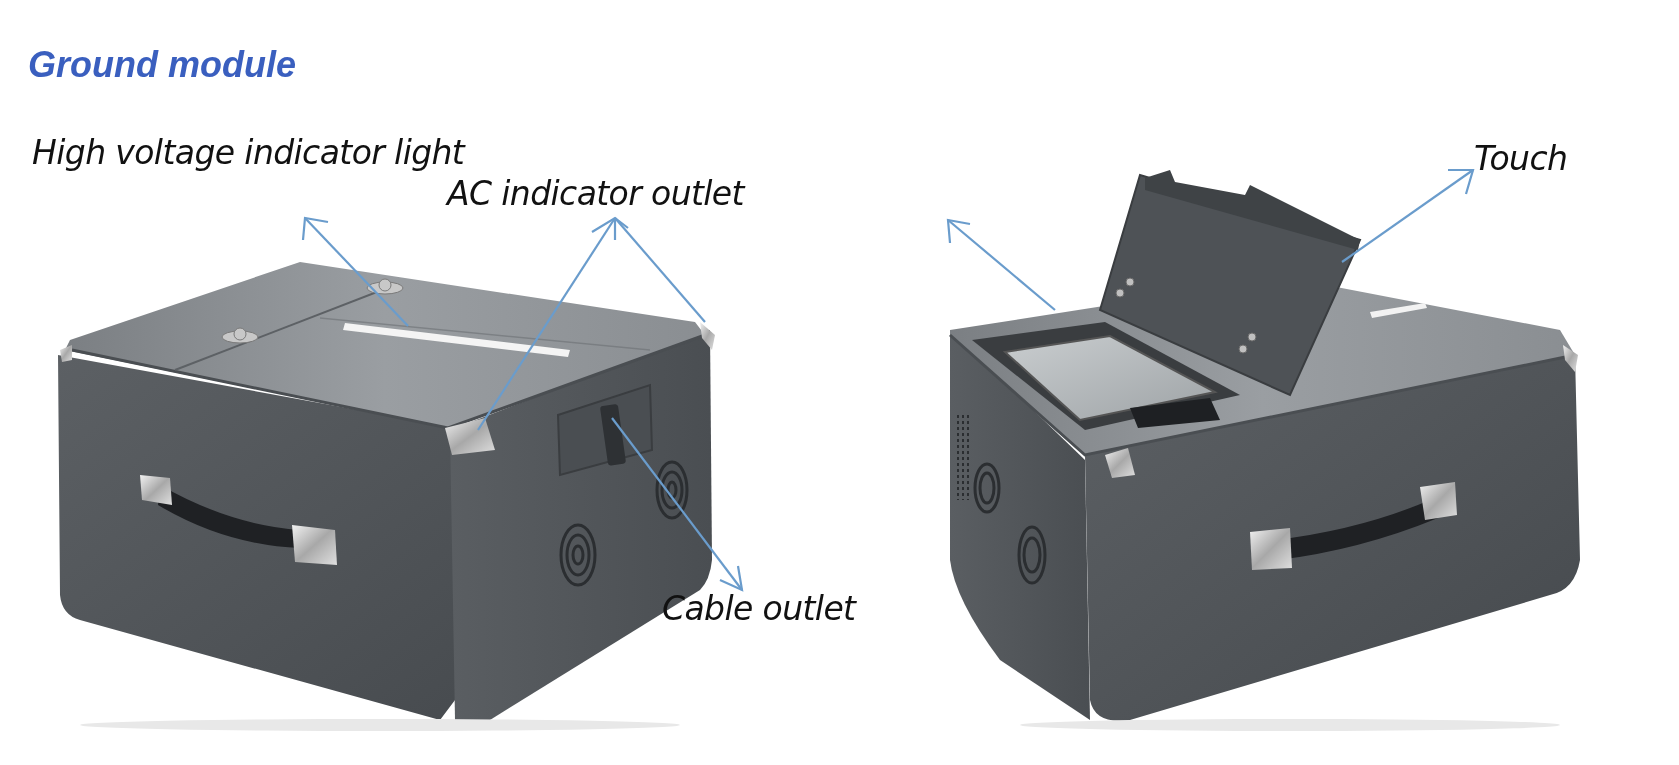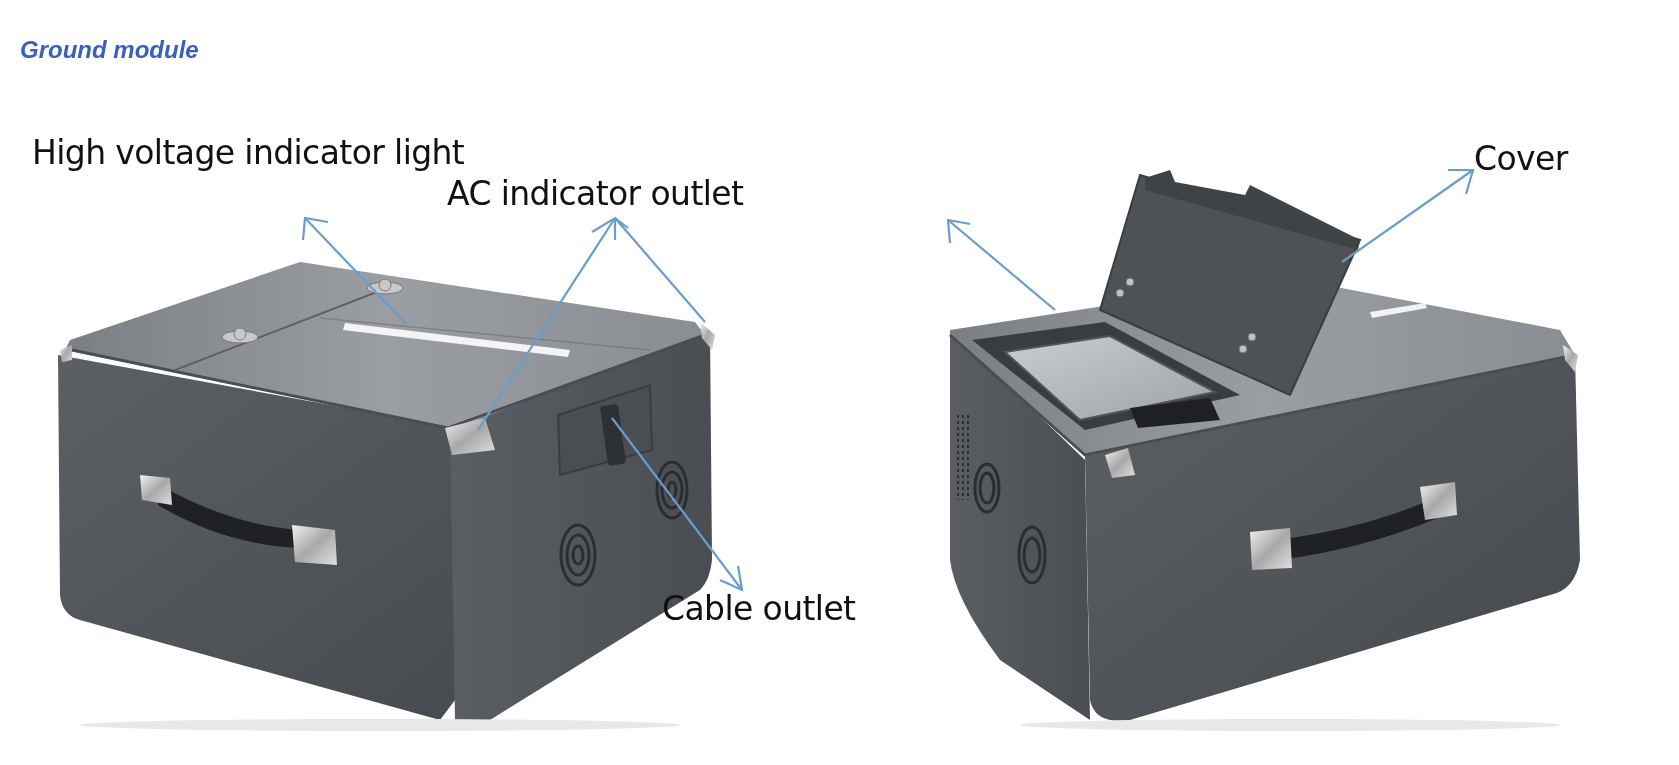--- a/index.html
+++ b/index.html
@@ -14,30 +14,31 @@
       overflow: hidden;
       font-family: "DejaVu Sans", sans-serif;
     }
     .section-title {
       position: absolute;
       left: 16px;
       top: 32px;
       font-family: "Liberation Sans", sans-serif;
       font-weight: bold;
       font-style: italic;
-      font-size: 24px;
+      font-size: 36px;
       color: #3a5fbf;
-      margin: 4px;
+      margin: 12px;
     }
     .figure {
       position: absolute;
       left: 0;
       top: 0;
       width: 1679px;
       height: 765px;
+      font-style: italic;
     }
     .label {
       position: absolute;
       font-family: "DejaVu Sans", sans-serif;
       font-size: 33px;
       color: #111111;
       white-space: nowrap;
       letter-spacing: -0.6px;
       line-height: 1;
     }
@@ -185,15 +186,15 @@
       <line x1="1055" y1="310" x2="948" y2="220"></line>
       <polyline points="950,243 948,220 970,224"></polyline>
 
       <line x1="1342" y1="262" x2="1473" y2="170"></line>
       <polyline points="1448,170 1473,170 1466,194"></polyline>
     </g>
   </svg>
 
   <div class="label" style="left:32px; top:136px;">High voltage indicator light</div>
   <div class="label" style="left:447px; top:177px;">AC indicator outlet</div>
-  <div class="label" style="left:1474px; top:142px;">Cover</div>
+  <div class="label" style="left:1474px; top:142px;">Touch</div>
   <div class="label" style="left:662px; top:592px;">Cable outlet</div>
 </div>
 
 </body></html>

